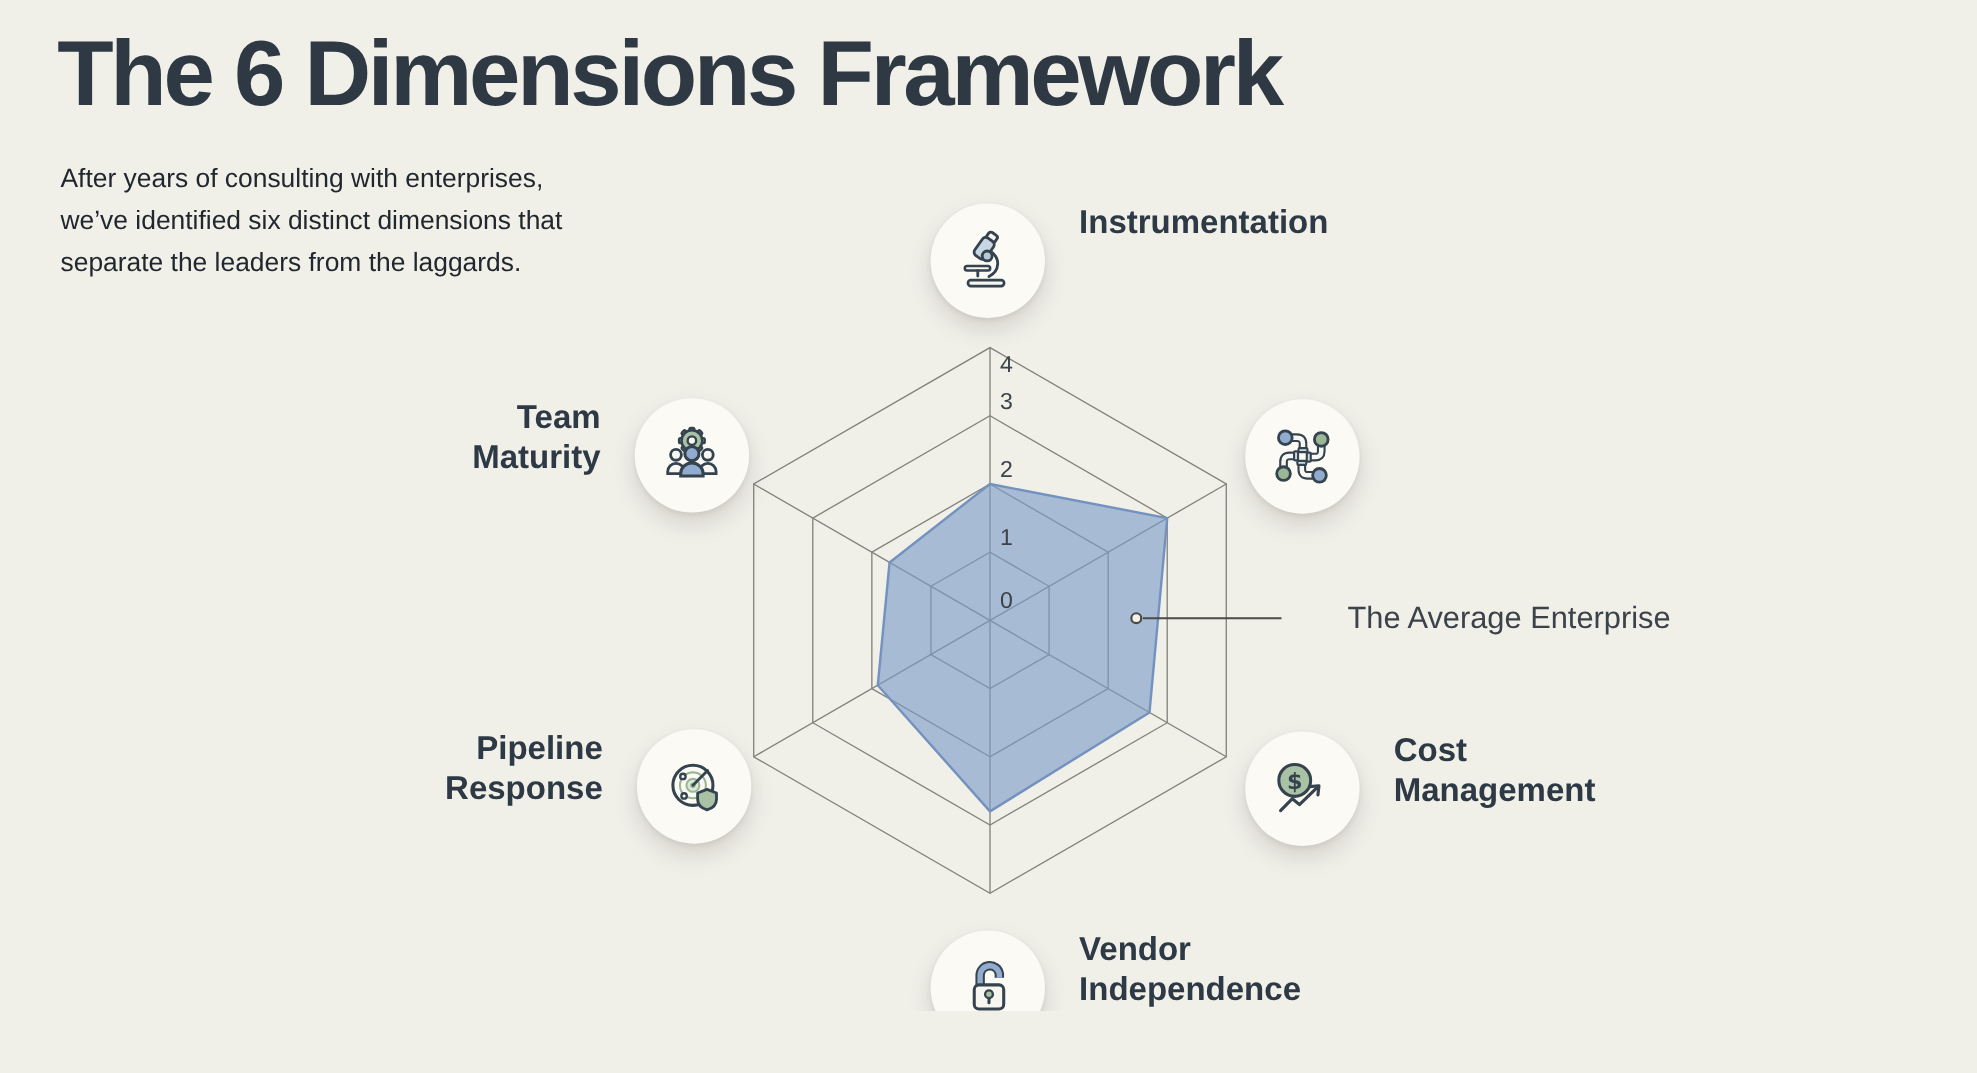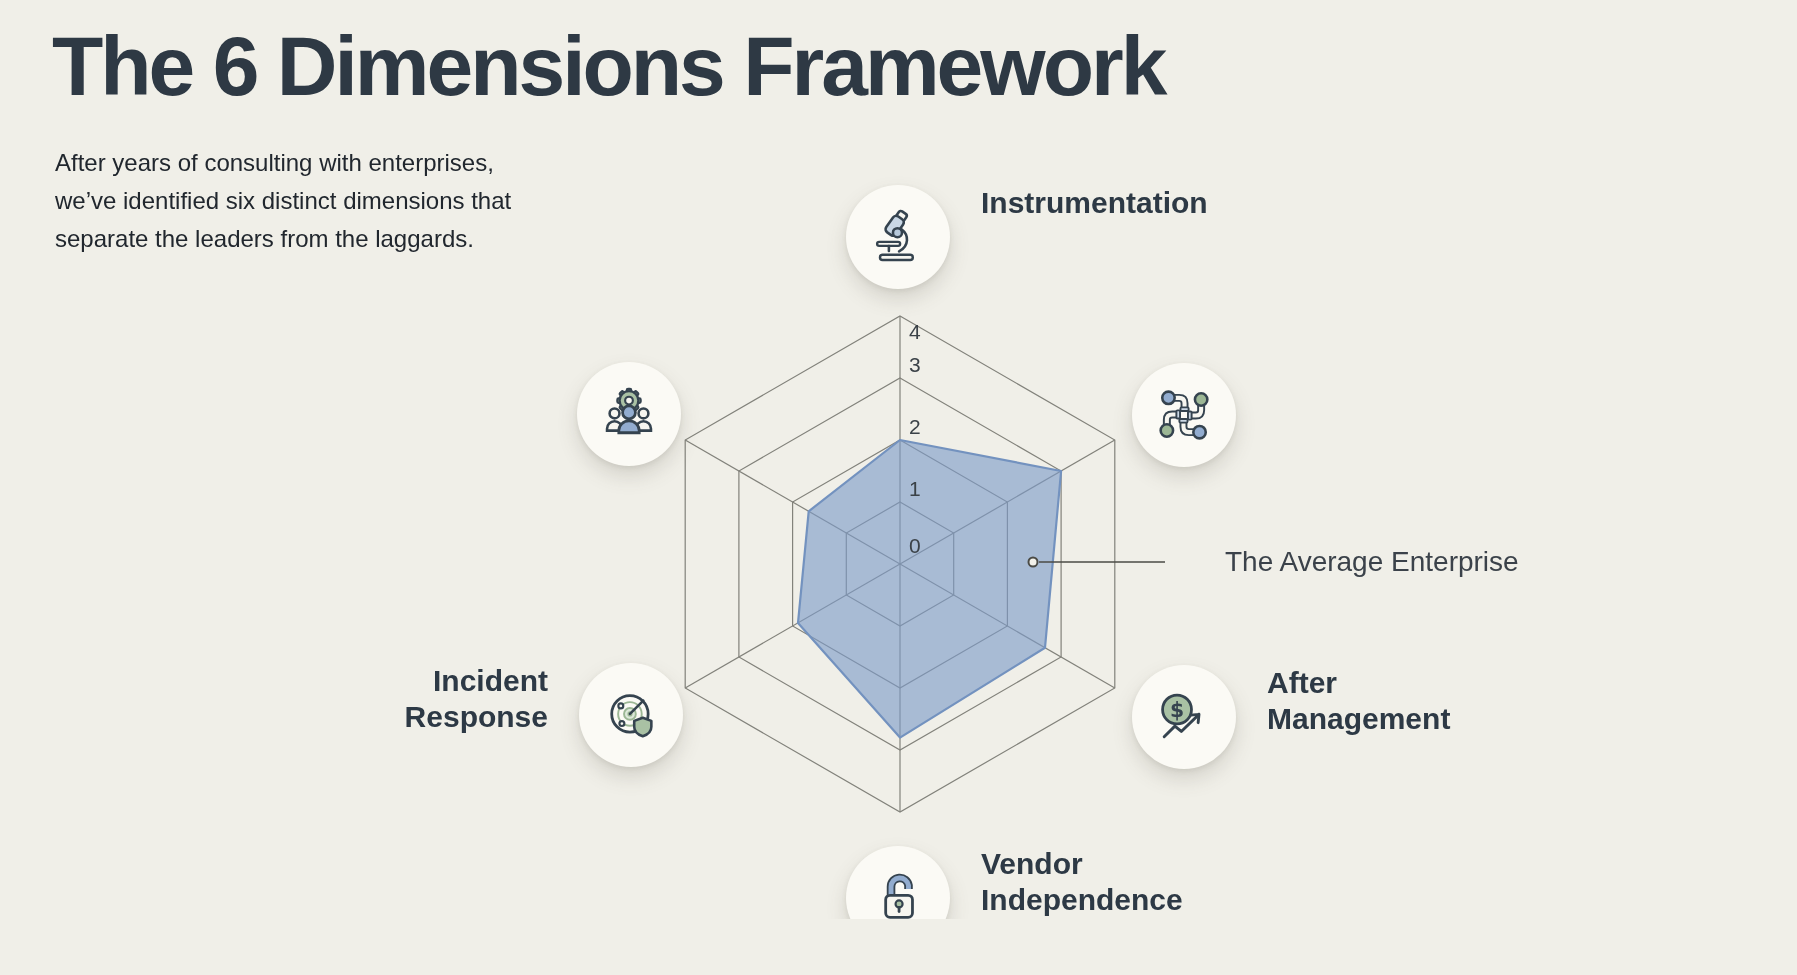--- a/index.html
+++ b/index.html
@@ -143,56 +143,58 @@
     <div class="icon-circle">
       <svg width="60" height="60" viewBox="0 0 56 56">
         <circle cx="21.5" cy="21" r="13.5" fill="#a9c1a4" stroke="#35434f" stroke-width="2.6"></circle>
         <text x="21.5" y="28" font-size="19" font-weight="bold" fill="#35434f" text-anchor="middle" font-family="DejaVu Sans, sans-serif">$</text>
         <g fill="none" stroke="#35434f" stroke-width="2.7" stroke-linecap="round" stroke-linejoin="round">
           <polyline points="9.5,46.5 19.5,36.5 25.5,41.5 41.5,26"></polyline>
           <path d="M42 25.5 L34.2 26.3 M42 25.5 L41.2 33.3"></path>
         </g>
       </svg>
     </div>
-    <div class="dim-label">After
+    <div class="dim-label">Cost
 Management</div>
   </div>
 
   <div class="dim" style="left:846px; top:846px;">
     <div class="icon-circle">
       <svg width="60" height="60" viewBox="0 0 56 56">
         <path d="M21.5 27 V 17.5 A 8.2 8.2 0 0 1 37.8 16.2 L 37.8 19.5" fill="none" stroke="#35434f" stroke-width="8"></path>
         <path d="M21.5 27 V 17.5 A 8.2 8.2 0 0 1 37.8 16.2 L 37.8 19.5" fill="none" stroke="#92accf" stroke-width="4.6"></path>
         <rect x="16.5" y="25.5" width="25" height="20.5" rx="4" fill="#f7f6f0" stroke="#35434f" stroke-width="2.6"></rect>
         <circle cx="29" cy="33.5" r="3.3" fill="#a9c1a4" stroke="#35434f" stroke-width="2"></circle>
         <path d="M29 36.8 V 40.6" stroke="#35434f" stroke-width="2.6" stroke-linecap="round"></path>
       </svg>
     </div>
     <div class="dim-label">Vendor
 Independence</div>
   </div>
 
   <div class="dim dim--left" style="right:1130px; top:663px;">
-    <div class="dim-label">Incident
+    <div class="dim-label">Pipeline
 Response</div>
     <div class="icon-circle">
       <svg width="60" height="60" viewBox="0 0 56 56">
         <circle cx="27" cy="27" r="17" fill="none" stroke="#35434f" stroke-width="2.6"></circle>
         <circle cx="27" cy="27" r="11" fill="none" stroke="#9cb795" stroke-width="1.8"></circle>
         <circle cx="27" cy="27" r="5.5" fill="#dde8da" stroke="#9cb795" stroke-width="1.8"></circle>
         <circle cx="27" cy="27" r="2.4" fill="#9cb795"></circle>
         <path d="M27 27 L 39.5 14.5" stroke="#35434f" stroke-width="2.4" stroke-linecap="round"></path>
         <circle cx="18.5" cy="19.5" r="2.3" fill="#f7f6f0" stroke="#35434f" stroke-width="2"></circle>
         <circle cx="19.5" cy="36" r="2.3" fill="#f7f6f0" stroke="#35434f" stroke-width="2"></circle>
         <path d="M39 30.5 L47 33.5 V39 C47 44 43 46.6 39 47.9 C35 46.6 31 44 31 39 V33.5 Z" fill="#a9c1a4" stroke="#35434f" stroke-width="2.4" stroke-linejoin="round"></path>
       </svg>
     </div>
   </div>
 
   <div class="dim dim--left" style="right:1132px; top:362px;">
+    <div class="dim-label">Team
+Maturity</div>
     <div class="icon-circle">
       <svg width="60" height="60" viewBox="0 0 56 56">
         <g stroke="#35434f" stroke-width="2" fill="#a9c1a4">
           <rect x="25.9" y="4.6" width="4.2" height="5" rx="1.2" transform="rotate(0 28 15.5)"></rect>
           <rect x="25.9" y="4.6" width="4.2" height="5" rx="1.2" transform="rotate(45 28 15.5)"></rect>
           <rect x="25.9" y="4.6" width="4.2" height="5" rx="1.2" transform="rotate(90 28 15.5)"></rect>
           <rect x="25.9" y="4.6" width="4.2" height="5" rx="1.2" transform="rotate(135 28 15.5)"></rect>
           <rect x="25.9" y="4.6" width="4.2" height="5" rx="1.2" transform="rotate(180 28 15.5)"></rect>
           <rect x="25.9" y="4.6" width="4.2" height="5" rx="1.2" transform="rotate(225 28 15.5)"></rect>
           <rect x="25.9" y="4.6" width="4.2" height="5" rx="1.2" transform="rotate(270 28 15.5)"></rect>

